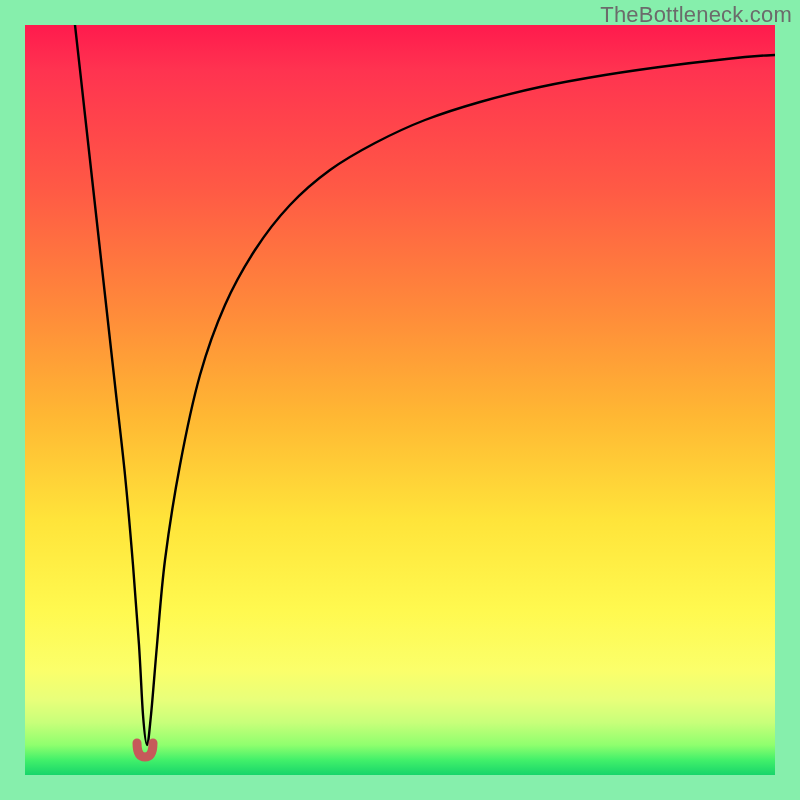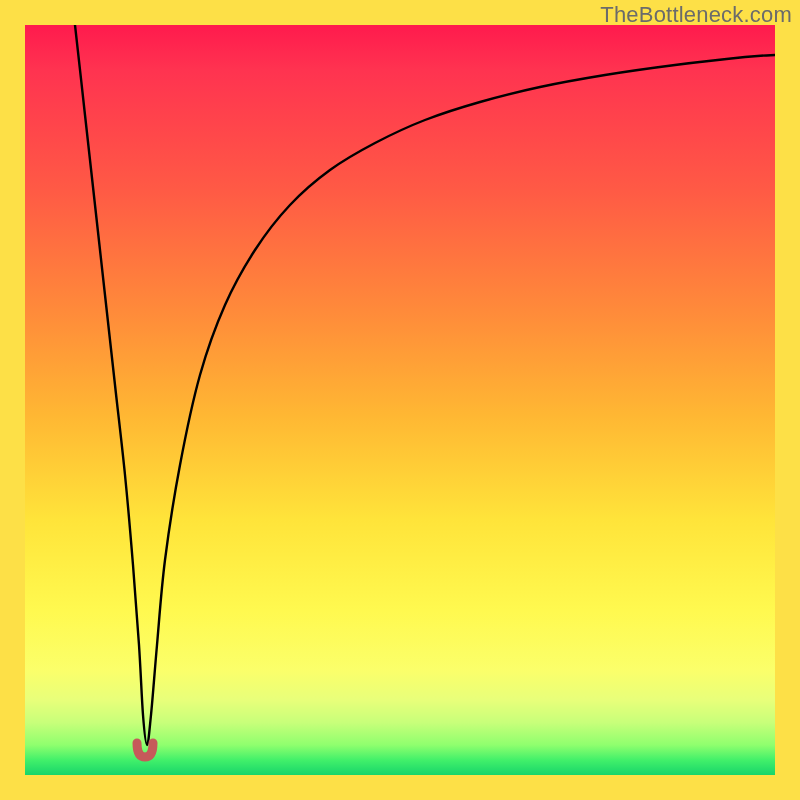--- a/index.html
+++ b/index.html
@@ -10,21 +10,21 @@
     background: #000;
     overflow: hidden;
     font-family: Arial, Helvetica, sans-serif;
   }
   .frame {
     position: absolute;
     top: 0;
     left: 0;
     width: 800px;
     height: 800px;
-    background: #fde047;
+    background: #86efac;
   }
   .plot {
     position: absolute;
     top: 25px;
     left: 25px;
     width: 750px;
     height: 750px;
     background: linear-gradient(to bottom,
       #ff1a4d 0%,
       #ff3350 6%,

